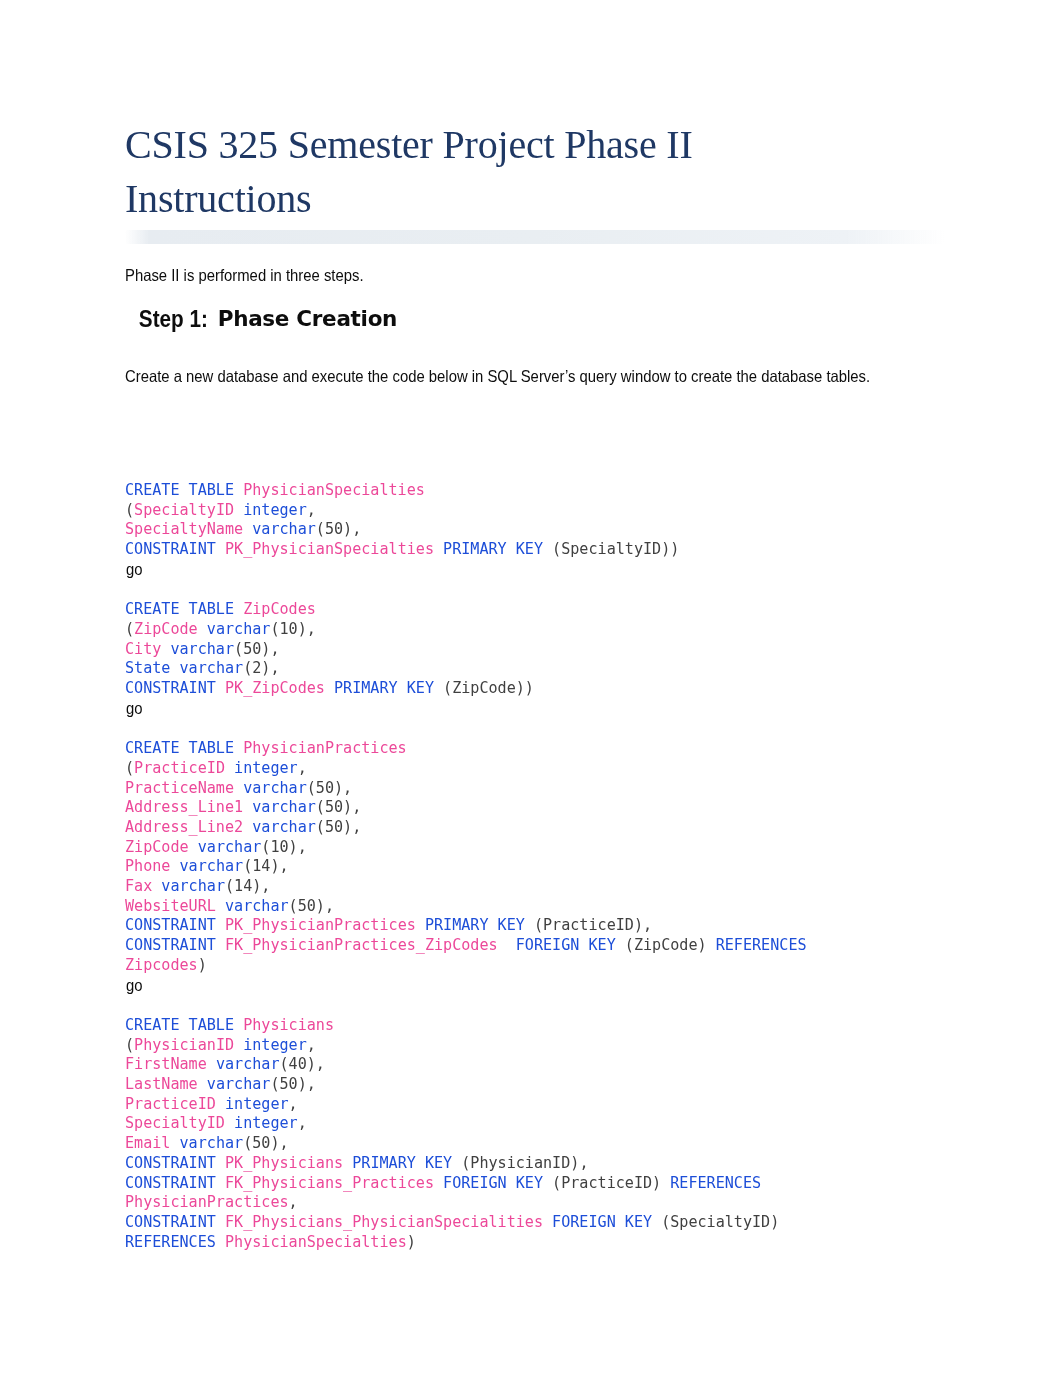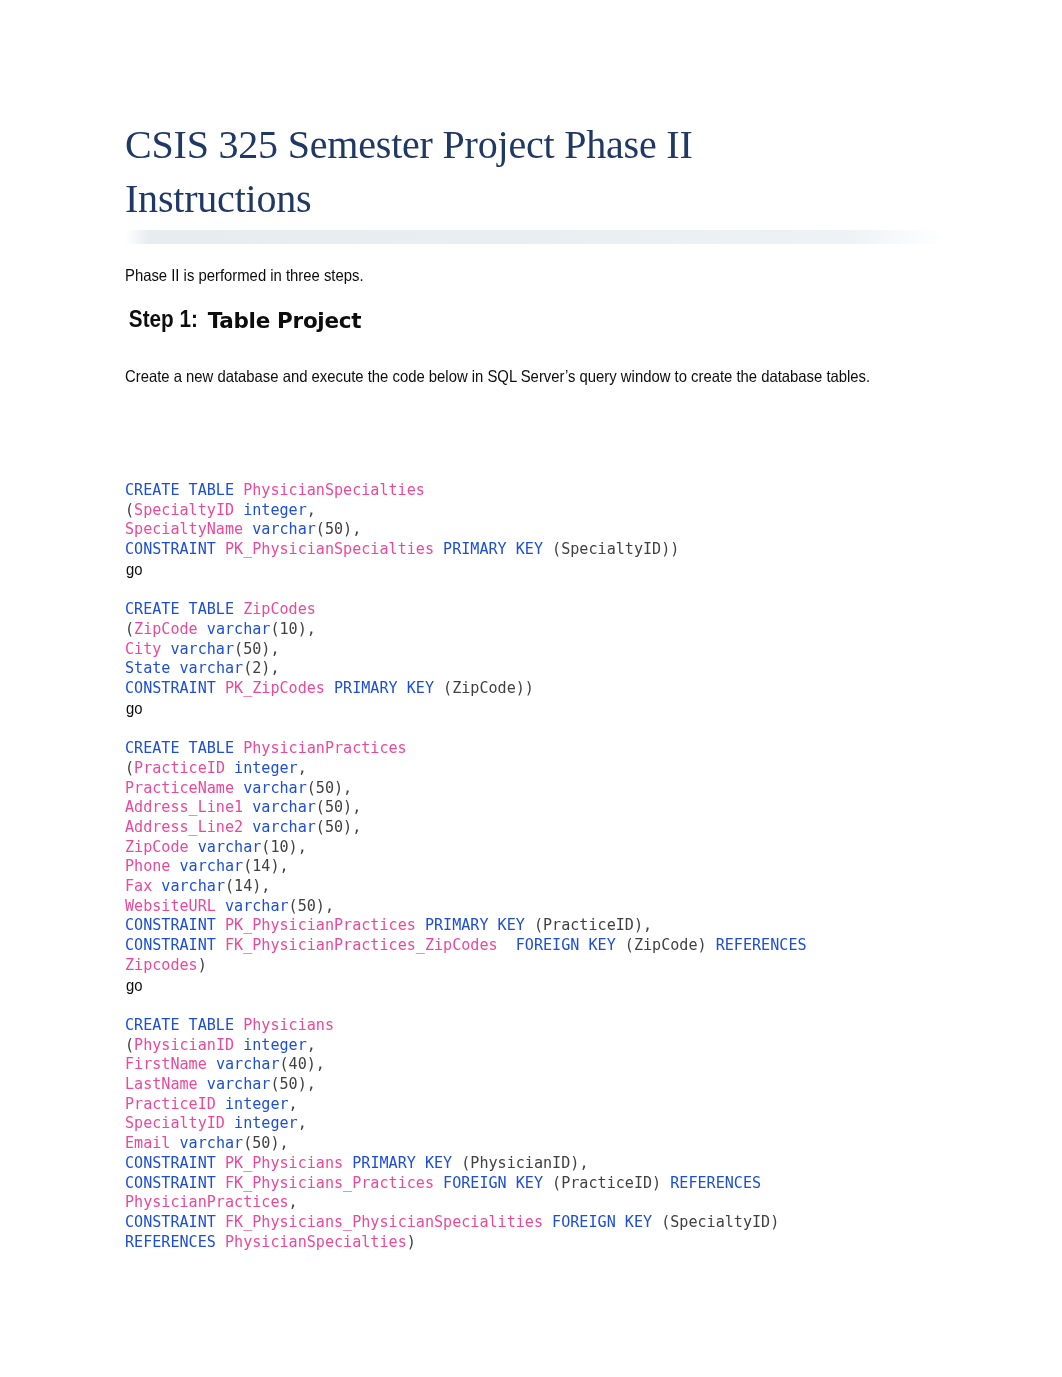--- a/index.html
+++ b/index.html
@@ -74,24 +74,24 @@
     transform-origin: left top;
     width: 111%;
   }
 
   .para-1 { position: absolute; left: 125px; top: 261px; width: 820px; }
   .para-2 { position: absolute; left: 125px; top: 362px; width: 830px; }
 
   
   .step-heading {
     position: absolute;
-    left: 125px;
+    left: 135px;
     top: 306px;
     display: flex;
-    align-items: flex-end;
+    align-items: flex-start;
     white-space: nowrap;
   }
   .step-label {
     font-family: "Liberation Sans", sans-serif;
     font-size: 23px;
     font-weight: bold;
     color: #0d0d0d;
     transform: scaleX(0.90);
     transform-origin: left baseline;
     display: inline-block;
@@ -141,20 +141,20 @@
   <div class="content">
     <h1 class="doc-title">CSIS 325 Semester Project Phase II Instructions</h1>
   </div>
 
   <div class="title-rule"></div>
 
   <p class="body-para para-1">Phase II is performed in three steps.</p>
 
   <div class="step-heading">
     <span class="step-label">Step 1:</span>
-    <span class="step-title">Table Project</span>
+    <span class="step-title">Phase Creation</span>
   </div>
 
   <p class="body-para para-2">Create a new database and execute the code below in SQL Server’s query window to create the database tables.</p>
 
   <div class="code-area"><div class="code-block"><div class="code-line"><span class="kw">CREATE TABLE </span><span class="id">PhysicianSpecialties</span></div><div class="code-line"><span class="pun">(</span><span class="id">SpecialtyID </span><span class="kw">integer</span><span class="pun">,</span></div><div class="code-line"><span class="id">SpecialtyName </span><span class="kw">varchar</span><span class="pun">(50),</span></div><div class="code-line"><span class="kw">CONSTRAINT </span><span class="id">PK_PhysicianSpecialties </span><span class="kw">PRIMARY KEY </span><span class="pun">(SpecialtyID))</span></div><div class="code-line"><span class="go">go</span></div></div><div class="code-block"><div class="code-line"><span class="kw">CREATE TABLE </span><span class="id">ZipCodes</span></div><div class="code-line"><span class="pun">(</span><span class="id">ZipCode </span><span class="kw">varchar</span><span class="pun">(10),</span></div><div class="code-line"><span class="id">City </span><span class="kw">varchar</span><span class="pun">(50),</span></div><div class="code-line"><span class="kw">State </span><span class="kw">varchar</span><span class="pun">(2),</span></div><div class="code-line"><span class="kw">CONSTRAINT </span><span class="id">PK_ZipCodes </span><span class="kw">PRIMARY KEY </span><span class="pun">(ZipCode))</span></div><div class="code-line"><span class="go">go</span></div></div><div class="code-block"><div class="code-line"><span class="kw">CREATE TABLE </span><span class="id">PhysicianPractices</span></div><div class="code-line"><span class="pun">(</span><span class="id">PracticeID </span><span class="kw">integer</span><span class="pun">,</span></div><div class="code-line"><span class="id">PracticeName </span><span class="kw">varchar</span><span class="pun">(50),</span></div><div class="code-line"><span class="id">Address_Line1 </span><span class="kw">varchar</span><span class="pun">(50),</span></div><div class="code-line"><span class="id">Address_Line2 </span><span class="kw">varchar</span><span class="pun">(50),</span></div><div class="code-line"><span class="id">ZipCode </span><span class="kw">varchar</span><span class="pun">(10),</span></div><div class="code-line"><span class="id">Phone </span><span class="kw">varchar</span><span class="pun">(14),</span></div><div class="code-line"><span class="id">Fax </span><span class="kw">varchar</span><span class="pun">(14),</span></div><div class="code-line"><span class="id">WebsiteURL </span><span class="kw">varchar</span><span class="pun">(50),</span></div><div class="code-line"><span class="kw">CONSTRAINT </span><span class="id">PK_PhysicianPractices </span><span class="kw">PRIMARY KEY </span><span class="pun">(PracticeID),</span></div><div class="code-line"><span class="kw">CONSTRAINT </span><span class="id">FK_PhysicianPractices_ZipCodes  </span><span class="kw">FOREIGN KEY </span><span class="pun">(ZipCode) </span><span class="kw">REFERENCES</span></div><div class="code-line"><span class="id">Zipcodes</span><span class="pun">)</span></div><div class="code-line"><span class="go">go</span></div></div><div class="code-block"><div class="code-line"><span class="kw">CREATE TABLE </span><span class="id">Physicians</span></div><div class="code-line"><span class="pun">(</span><span class="id">PhysicianID </span><span class="kw">integer</span><span class="pun">,</span></div><div class="code-line"><span class="id">FirstName </span><span class="kw">varchar</span><span class="pun">(40),</span></div><div class="code-line"><span class="id">LastName </span><span class="kw">varchar</span><span class="pun">(50),</span></div><div class="code-line"><span class="id">PracticeID </span><span class="kw">integer</span><span class="pun">,</span></div><div class="code-line"><span class="id">SpecialtyID </span><span class="kw">integer</span><span class="pun">,</span></div><div class="code-line"><span class="id">Email </span><span class="kw">varchar</span><span class="pun">(50),</span></div><div class="code-line"><span class="kw">CONSTRAINT </span><span class="id">PK_Physicians </span><span class="kw">PRIMARY KEY </span><span class="pun">(PhysicianID),</span></div><div class="code-line"><span class="kw">CONSTRAINT </span><span class="id">FK_Physicians_Practices </span><span class="kw">FOREIGN KEY </span><span class="pun">(PracticeID) </span><span class="kw">REFERENCES</span></div><div class="code-line"><span class="id">PhysicianPractices</span><span class="pun">,</span></div><div class="code-line"><span class="kw">CONSTRAINT </span><span class="id">FK_Physicians_PhysicianSpecialities </span><span class="kw">FOREIGN KEY </span><span class="pun">(SpecialtyID)</span></div><div class="code-line"><span class="kw">REFERENCES </span><span class="id">PhysicianSpecialties</span><span class="pun">)</span></div></div></div>
 
 </div>
 
 </body></html>

